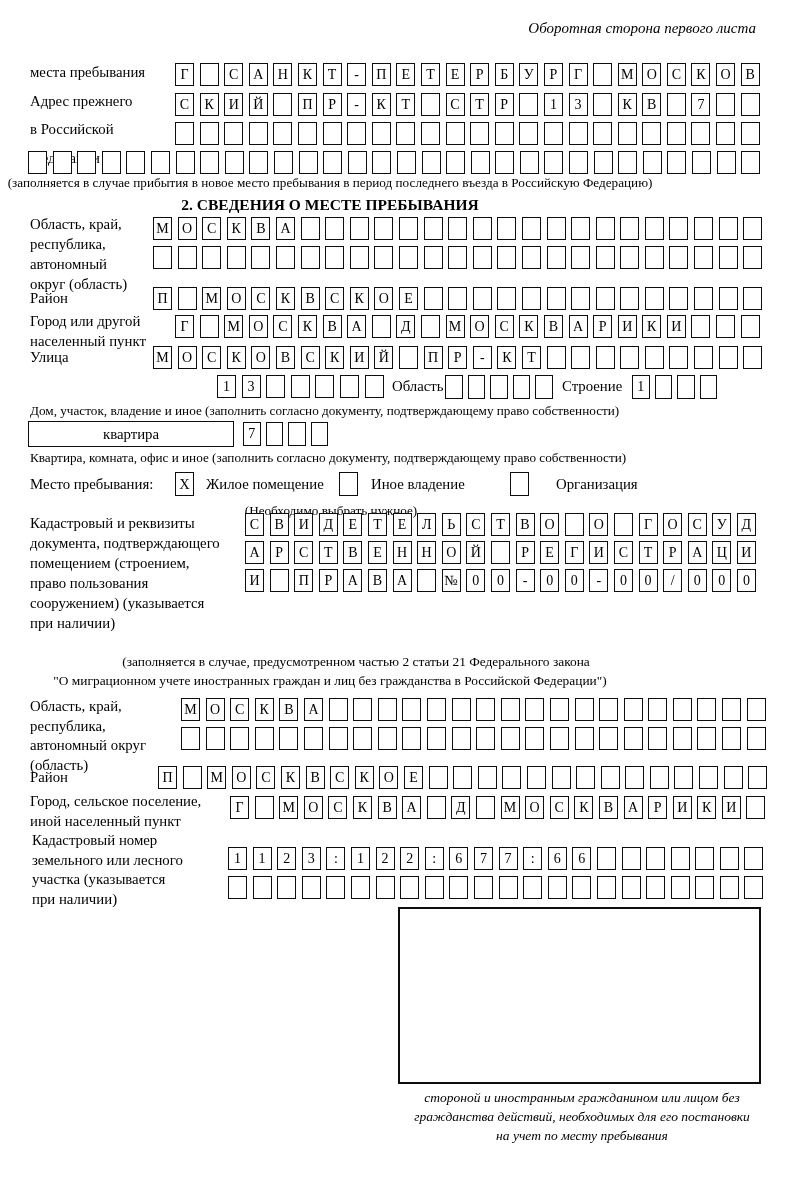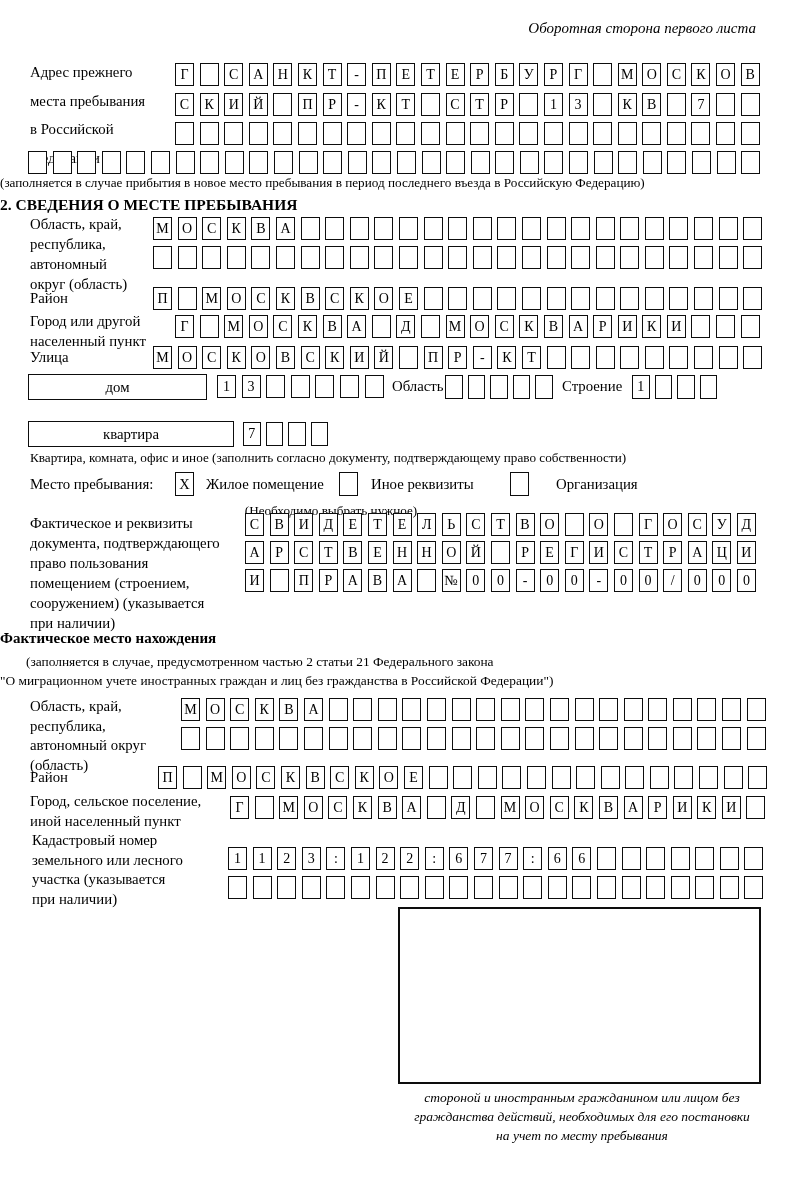--- a/index.html
+++ b/index.html
@@ -4,21 +4,21 @@
 <style>
   html,body{margin:0;padding:0;background:#888;}
   .page{
     position:relative;width:800px;height:1180px;background:#ffffff;
     font-family:"Liberation Serif", serif;color:#000;margin:0 auto;overflow:hidden;
   }
   .abs{position:absolute;font-style:italic;}
   .lbl{position:absolute;font-size:14.8px;line-height:28px;}
   .lbl div{white-space:nowrap;}
   .cap{position:absolute;font-size:13.2px;white-space:nowrap;}
-  .center{left:0;width:660px;text-align:left;white-space:normal;}
+  .center{left:0;width:660px;text-align:center;white-space:normal;}
   .bold{font-weight:bold;}
   .cellrow{position:absolute;display:flex;gap:5.6px;}
   .cell{
     box-sizing:border-box;flex:none;width:19px;height:23px;
     border:1.8px solid #0d0d0d;display:flex;align-items:center;justify-content:center;
     font-size:14px;line-height:1;background:#fff;
   }
   .cellrow.sm{gap:5px;}
   .cellrow.sm .cell{width:17.5px;height:23.5px;}
   .bigbox{
@@ -35,22 +35,22 @@
   .tight2{line-height:19.5px;}
 </style>
 </head>
 <body>
 
 <div class="page">
 
   <div class="abs" style="left:0;top:20px;width:756px;text-align:right;font-size:15px;">Оборотная сторона первого листа</div>
 
   <div class="lbl" style="left:30px;top:58px;width:145px;line-height:28.7px;">
+    <div>места пребывания</div>
     <div>Адрес прежнего</div>
-    <div>места пребывания</div>
     <div>в Российской</div>
     <div>Федерации</div>
   </div>
   <div class="cellrow" style="left:175px;top:63px;">
       <span class="cell">Г</span>
       <span class="cell"></span>
       <span class="cell">С</span>
       <span class="cell">А</span>
       <span class="cell">Н</span>
       <span class="cell">К</span>
@@ -304,23 +304,20 @@
       <span class="cell"></span>
       <span class="cell"></span>
       <span class="cell"></span>
       <span class="cell"></span>
       <span class="cell"></span>
       <span class="cell"></span>
       <span class="cell"></span>
       <span class="cell"></span>
     </div>
 
-  <div class="bigbox" style="left:28px;top:374px;width:179px;">
-    <span>дом</span>
-  </div>
   <div class="cellrow" style="left:217px;top:375px;">
       <span class="cell">1</span>
       <span class="cell">3</span>
       <span class="cell"></span>
       <span class="cell"></span>
       <span class="cell"></span>
       <span class="cell"></span>
       <span class="cell"></span>
     </div>
   <div class="inline-lbl" style="left:392px;top:378px;">Область</div>
@@ -331,46 +328,47 @@
       <span class="cell"></span>
       <span class="cell"></span>
     </div>
   <div class="inline-lbl" style="left:562px;top:378px;">Строение</div>
   <div class="cellrow sm" style="left:632px;top:375px;">
       <span class="cell">1</span>
       <span class="cell"></span>
       <span class="cell"></span>
       <span class="cell"></span>
     </div>
+  <div class="cap" style="left:30px;top:403px;">Дом, участок, владение и иное (заполнить согласно документу, подтверждающему право собственности)</div>
 
   <div class="bigbox" style="left:28px;top:421px;width:206px;">
     <span>квартира</span>
   </div>
   <div class="cellrow sm" style="left:243px;top:422px;">
       <span class="cell">7</span>
       <span class="cell"></span>
       <span class="cell"></span>
       <span class="cell"></span>
     </div>
   <div class="cap" style="left:30px;top:450px;">Квартира, комната, офис и иное (заполнить согласно документу, подтверждающему право собственности)</div>
 
   <div class="inline-lbl" style="left:30px;top:476px;">Место пребывания:</div>
   <div class="chk" style="left:175px;top:472px;">X</div>
   <div class="inline-lbl" style="left:206px;top:476px;">Жилое помещение</div>
   <div class="chk" style="left:339px;top:472px;"></div>
-  <div class="inline-lbl" style="left:371px;top:476px;">Иное реквизиты</div>
+  <div class="inline-lbl" style="left:371px;top:476px;">Иное владение</div>
   <div class="chk" style="left:510px;top:472px;"></div>
   <div class="inline-lbl" style="left:556px;top:476px;">Организация</div>
   <div class="cap" style="left:0;top:503px;width:662px;text-align:center;">(Необходимо выбрать нужное)</div>
 
   <div class="lbl tight" style="left:30px;top:513px;">
-    <div>Фактическое и реквизиты</div>
+    <div>Кадастровый и реквизиты</div>
     <div>документа, подтверждающего</div>
+    <div>помещением (строением,</div>
     <div>право пользования</div>
-    <div>помещением (строением,</div>
     <div>сооружением) (указывается</div>
     <div>при наличии)</div>
   </div>
   <div class="cellrow" style="left:245px;top:513px;">
       <span class="cell">С</span>
       <span class="cell">В</span>
       <span class="cell">И</span>
       <span class="cell">Д</span>
       <span class="cell">Е</span>
       <span class="cell">Т</span>
@@ -430,21 +428,20 @@
       <span class="cell">0</span>
       <span class="cell">-</span>
       <span class="cell">0</span>
       <span class="cell">0</span>
       <span class="cell">/</span>
       <span class="cell">0</span>
       <span class="cell">0</span>
       <span class="cell">0</span>
     </div>
 
-  <div class="cap center bold" style="top:630px;font-size:15px;">Фактическое место нахождения</div>
   <div class="cap center" style="top:654px;font-size:13.4px;margin-left:26px;">(заполняется в случае, предусмотренном частью 2 статьи 21 Федерального закона</div>
   <div class="cap center" style="top:673px;font-size:13.4px;">"О миграционном учете иностранных граждан и лиц без гражданства в Российской Федерации")</div>
 
   <div class="lbl tight2" style="left:30px;top:697px;">
     <div>Область, край,</div>
     <div>республика,</div>
     <div>автономный округ</div>
     <div>(область)</div>
   </div>
   <div class="cellrow" style="left:181px;top:698px;">

